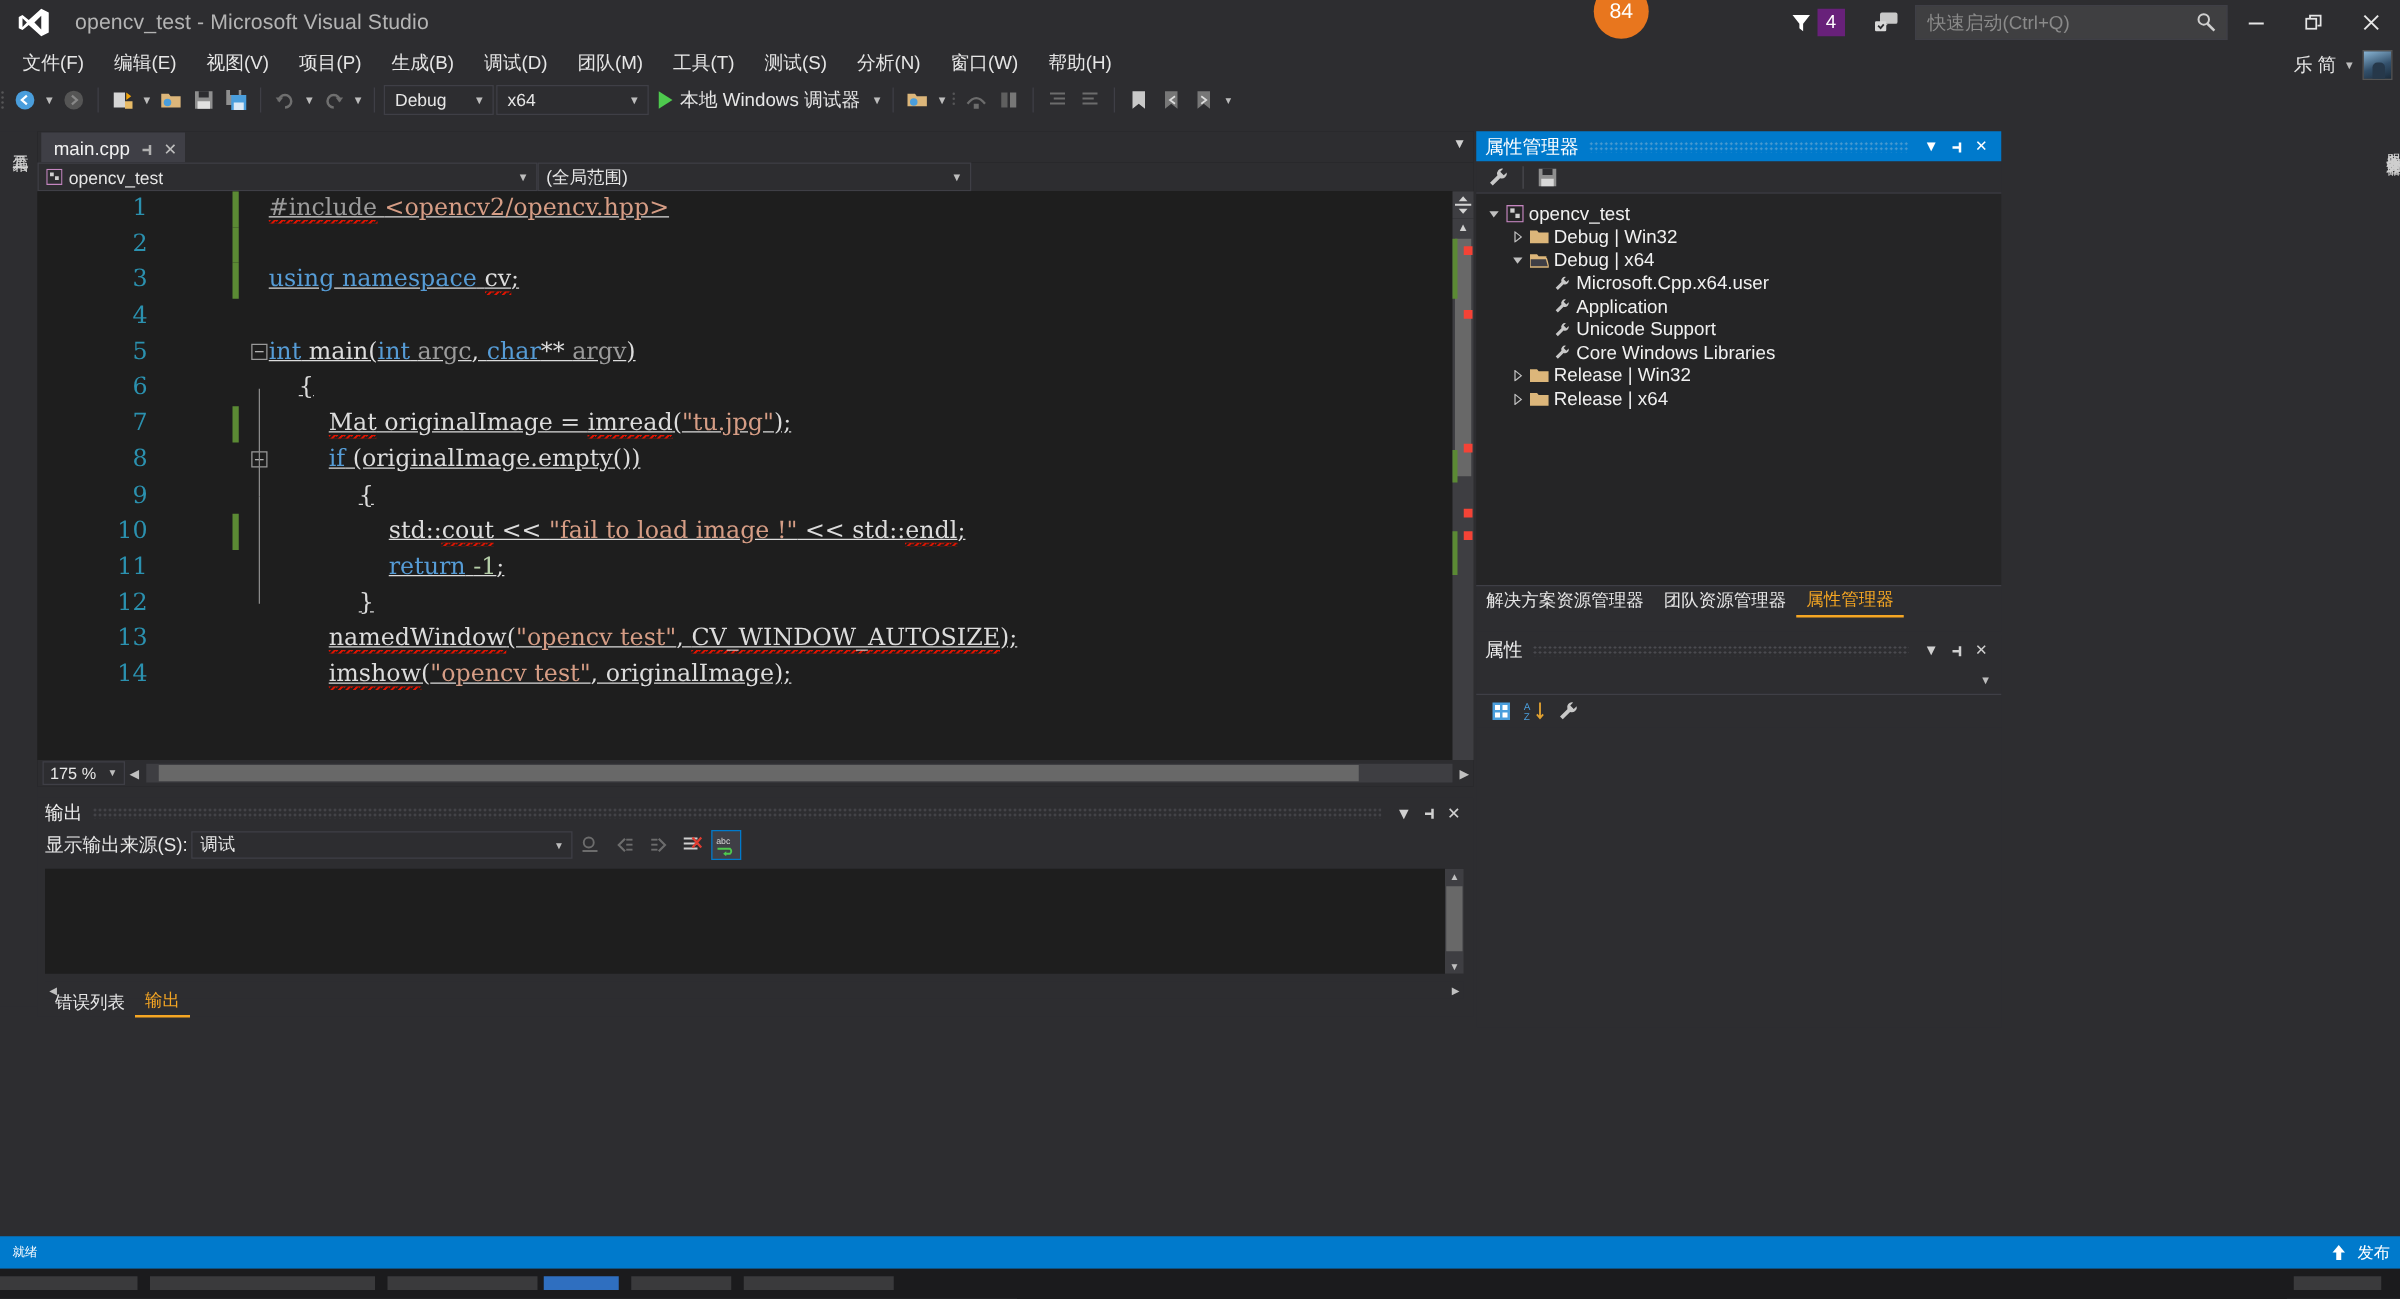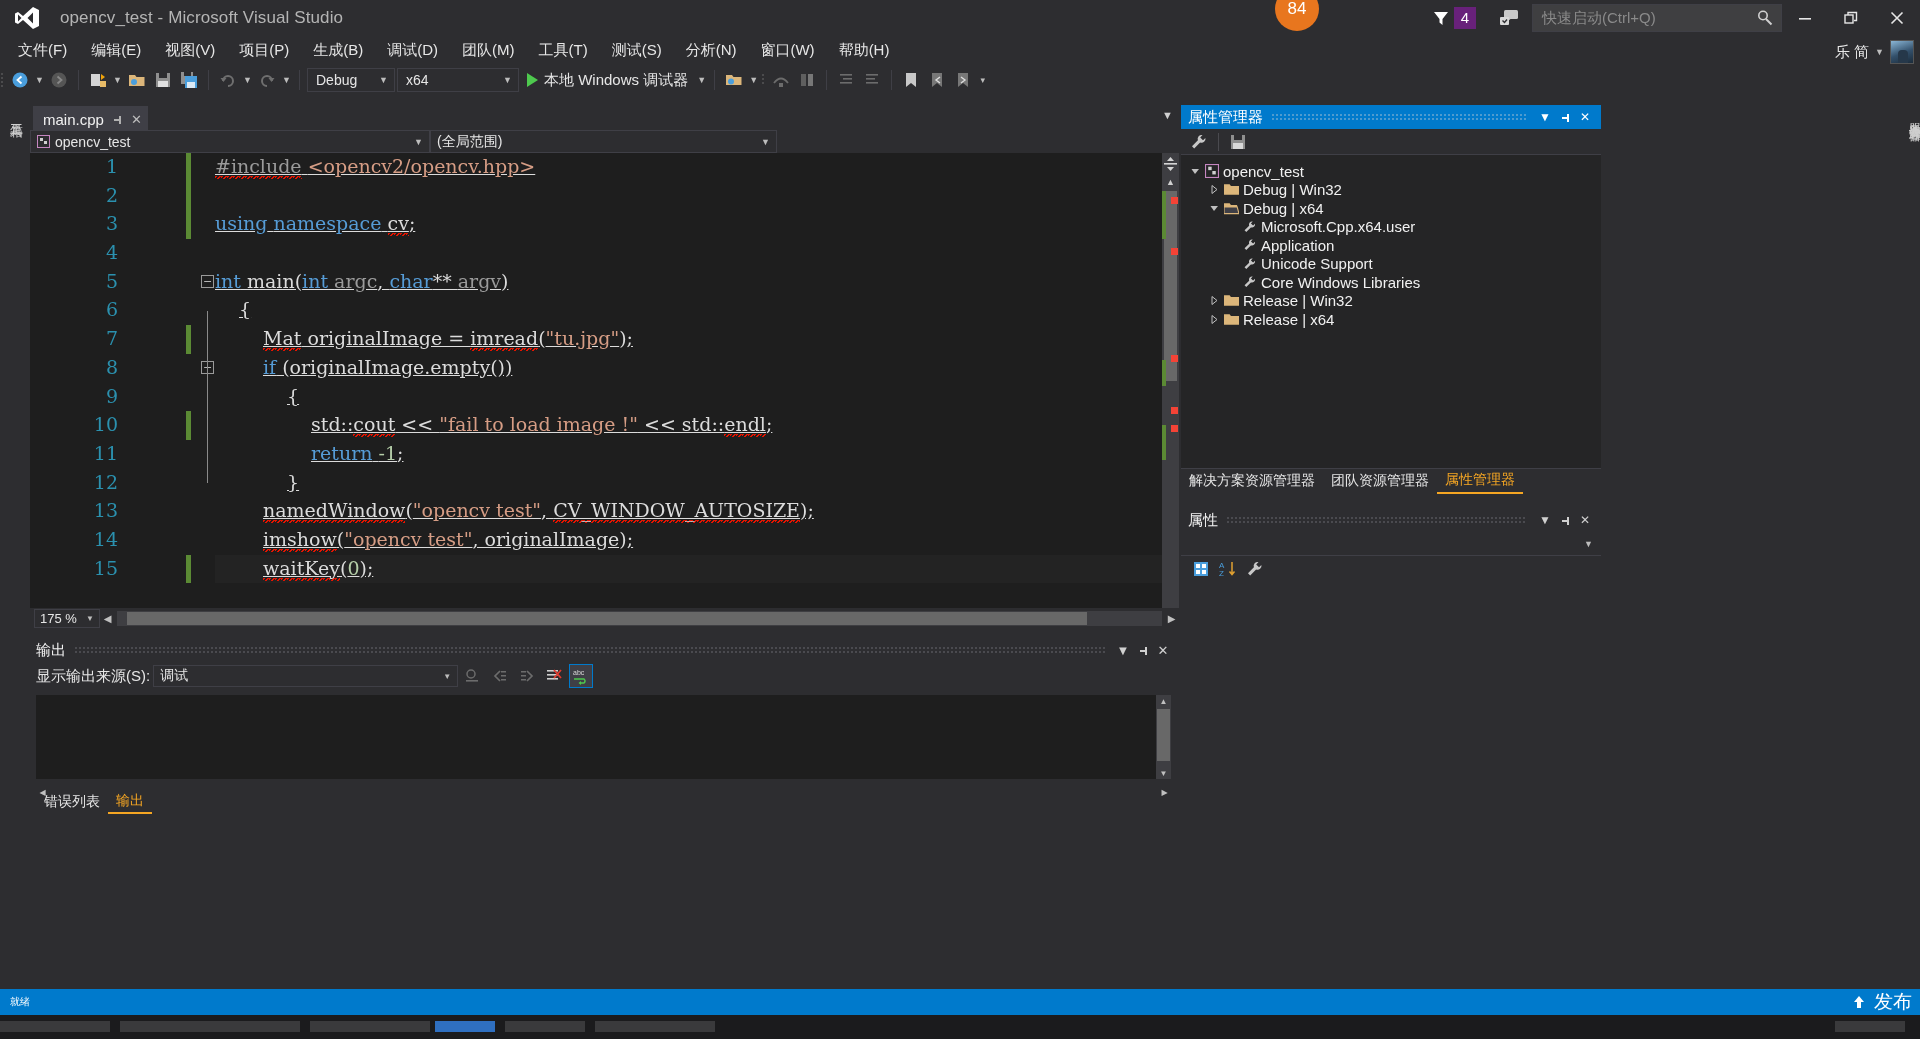--- a/index.html
+++ b/index.html
@@ -211,21 +211,21 @@
   .props-toolbar { height: 26px; display:flex; align-items:center; gap: 3px; padding-left: 8px; }
   .props-body { background: #2d2d30; height: 240px; }
 
   
   .statusbar {
     position: absolute; left: 0; bottom: 24px; width: 1920px; height: 26px; background: #007acc;
     display: flex; align-items: center;
   }
   .status-text { font-size: 10px; color: #fff; margin-left: 10px; }
   .status-right { position: absolute; right: 8px; display:flex; align-items:center; gap: 8px; }
-  .publish { font-size: 19px; color: #fff; }
+  .publish { font-size: 13px; color: #fff; }
 
   
   .taskbar { position:absolute; left:0; bottom:0; width:1920px; height: 24px; background: #1b1b1d; }
   .tb-seg { position:absolute; top: 6px; height: 11px; background: #3a3a3c; }
   .tb-seg.blue { background: #2f6fc0; }
 
   svg { display:block; }
 </style>
 </head>
 <body>
@@ -559,26 +559,20 @@
             <div class="codetext" style="top: 2px; left: 257px;">}</div>
           </div>
           <div class="code-row">
             <div class="ln" style="top: 2px;">13</div>
             <div class="codetext" style="top: 2px; left: 233px;"><span class="sq">namedWindow</span>(<span class="str">"opencv test"</span>, <span class="sq">CV_WINDOW_AUTOSIZE</span>);</div>
           </div>
           <div class="code-row">
             <div class="ln" style="top: 2px;">14</div>
             <div class="codetext" style="top: 2px; left: 233px;"><span class="sq">imshow</span>(<span class="str">"opencv test"</span>, originalImage);</div>
           </div>
-          <div class="code-row">
-            <div class="hl-line" style="top: 0px;"></div>
-            <div class="chg-bar" style="top: 0px;"></div>
-            <div class="ln" style="top: 2px;">15</div>
-            <div class="codetext" style="top: 2px; left: 233px;"><span class="sq">waitKey</span>(<span class="num">0</span>);</div>
-          </div>
         </div>
 
       <div class="foldline" style="top:158px;height:86px;"></div>
       <div class="foldline" style="top:244px;height:86px;"></div>
     </div>
 
     <div class="vs-updown">
       <svg width="15" height="16" viewBox="0 0 15 16">
         <path d="M7.5 1 L4 5 L11 5 Z" fill="#d4d4d4"></path>
         <rect x="1" y="7" width="13" height="1.6" fill="#d4d4d4"></rect>

